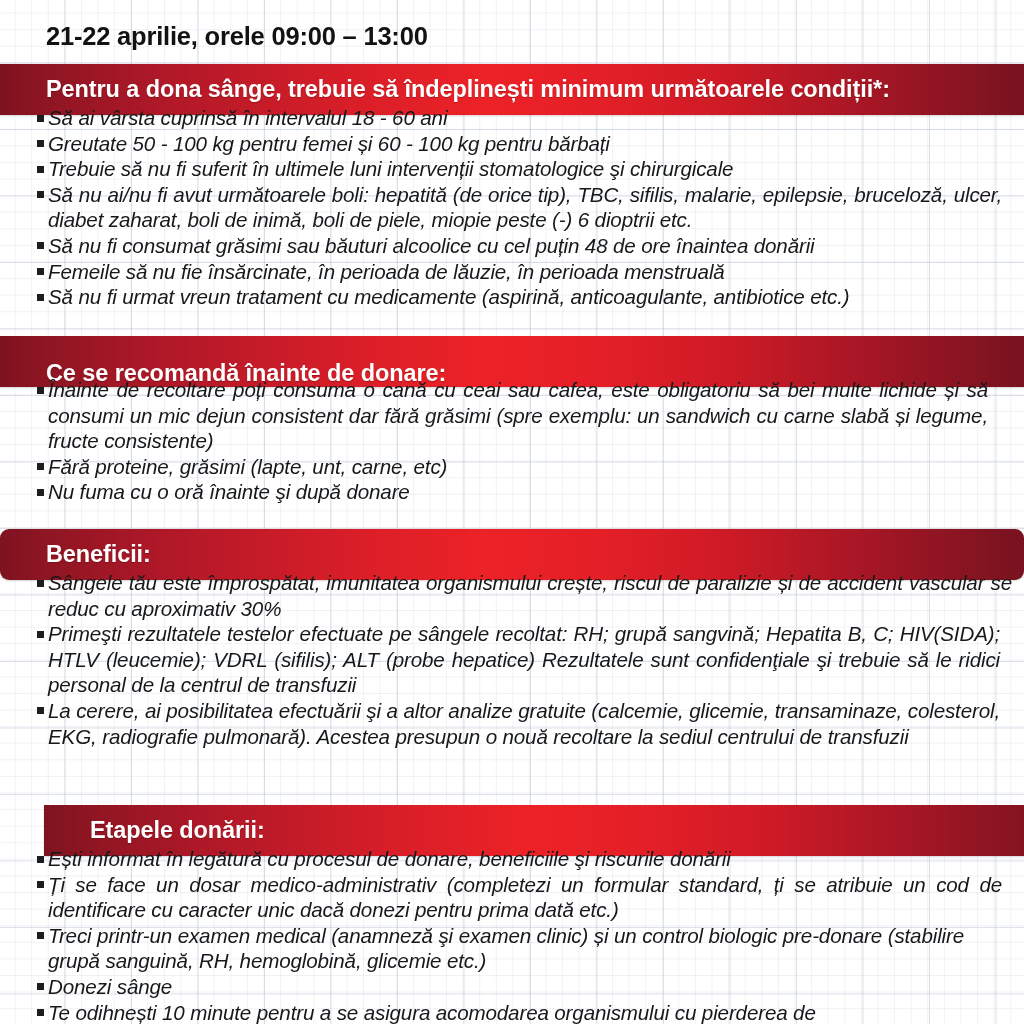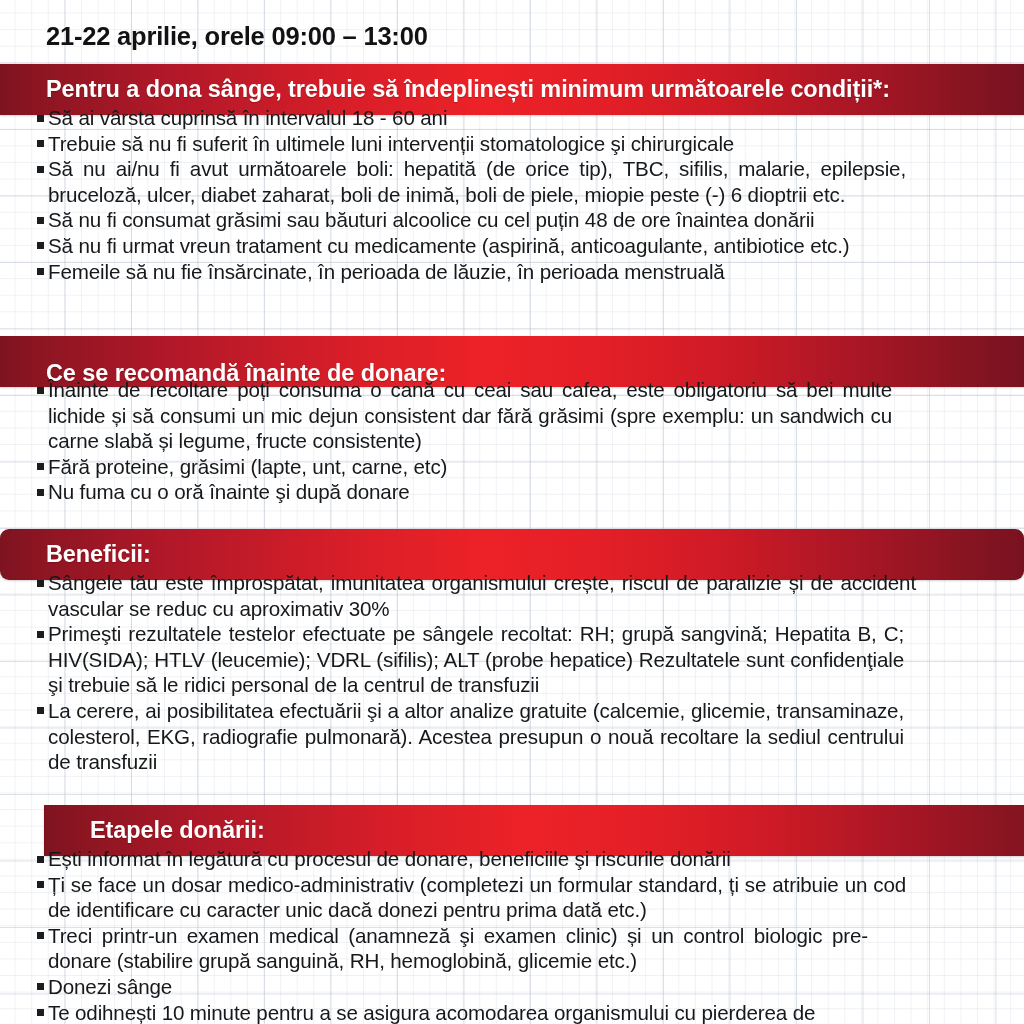--- a/index.html
+++ b/index.html
@@ -75,21 +75,21 @@
     color:#ffffff;
     font-size:23.5px;
     font-weight:bold;
     letter-spacing:-0.1px;
     padding-left:46px;
     white-space:nowrap;
     text-shadow:0 1px 1px rgba(80,0,6,0.35);
   }
 
   
-  .bullet-block { position:absolute; left:0; width:928px; }
+  .bullet-block { position:absolute; left:0; width:1024px;font-style:italic; }
 
   .bullet-item {
     position:relative;
     color:#16181a;
     font-size:20.6px;
     line-height:25.6px;
     padding-left:48px;
     padding-right:22px;
     text-align:justify;
     letter-spacing:-0.15px;
@@ -111,25 +111,26 @@
 
   <div id="content">
 
     <div class="event-title">21-22 aprilie, orele 09:00 – 13:00</div>
 
     <div class="section-bar" style="top:64px;">
       <span class="bar-label">Pentru a dona sânge, trebuie să îndeplinești minimum următoarele condiții*:</span>
     </div>
     <div class="bullet-block" style="top:105px;">
       <div class="bullet-item tight">Să ai vârsta cuprinsă în intervalul 18 - 60 ani</div>
+      <div class="bullet-item tight">Greutate 50 - 100 kg pentru femei și 60 - 100 kg pentru bărbați</div>
       <div class="bullet-item tight">Trebuie să nu fi suferit în ultimele luni intervenții stomatologice şi chirurgicale</div>
       <div class="bullet-item">Să nu ai/nu fi avut următoarele boli: hepatită (de orice tip), TBC, sifilis, malarie, epilepsie, bruceloză, ulcer, diabet zaharat, boli de inimă, boli de piele, miopie peste (-) 6 dioptrii etc.</div>
       <div class="bullet-item tight">Să nu fi consumat grăsimi sau băuturi alcoolice cu cel puțin 48 de ore înaintea donării</div>
+      <div class="bullet-item tight">Femeile să nu fie însărcinate, în perioada de lăuzie, în perioada menstruală</div>
       <div class="bullet-item tight">Să nu fi urmat vreun tratament cu medicamente (aspirină, anticoagulante, antibiotice etc.)</div>
-      <div class="bullet-item tight">Femeile să nu fie însărcinate, în perioada de lăuzie, în perioada menstruală</div>
     </div>
 
     <div class="section-bar" style="top:336px;align-items:flex-end;">
       <span class="bar-label">Ce se recomandă înainte de donare:</span>
     </div>
     <div class="bullet-block" style="top:377px;">
       <div class="bullet-item" style="padding-right:36px;">Înainte de recoltare poți consuma o cană cu ceai sau cafea, este obligatoriu să bei multe lichide și să consumi un mic dejun consistent dar fără grăsimi (spre exemplu: un sandwich cu carne slabă și legume, fructe consistente)</div>
       <div class="bullet-item tight">Fără proteine, grăsimi (lapte, unt, carne, etc)</div>
       <div class="bullet-item tight">Nu fuma cu o oră înainte şi după donare</div>
     </div>

